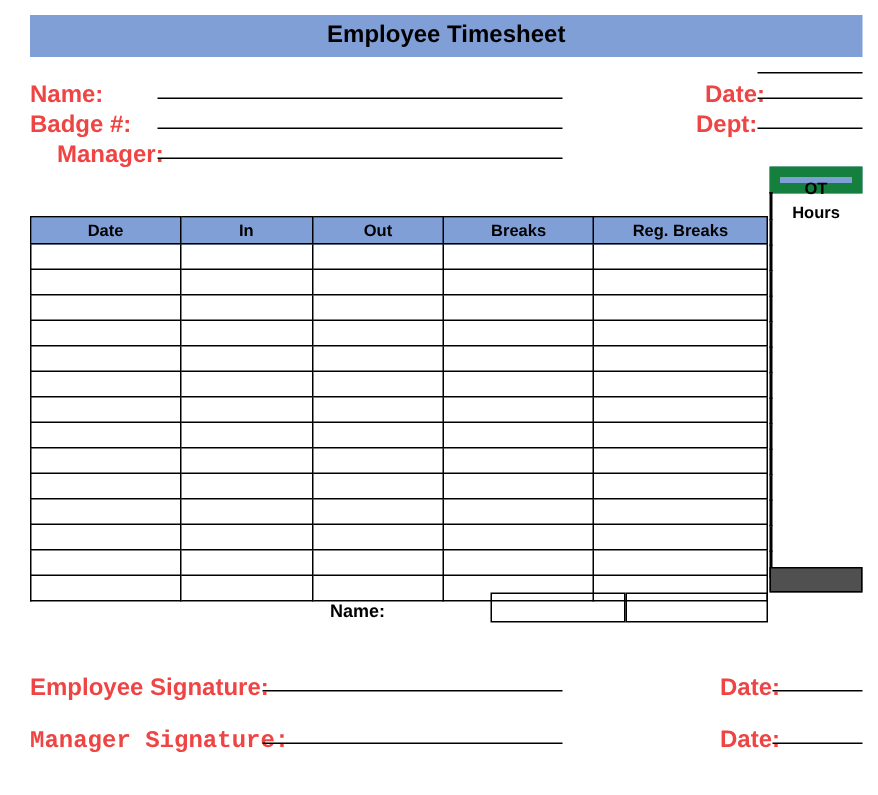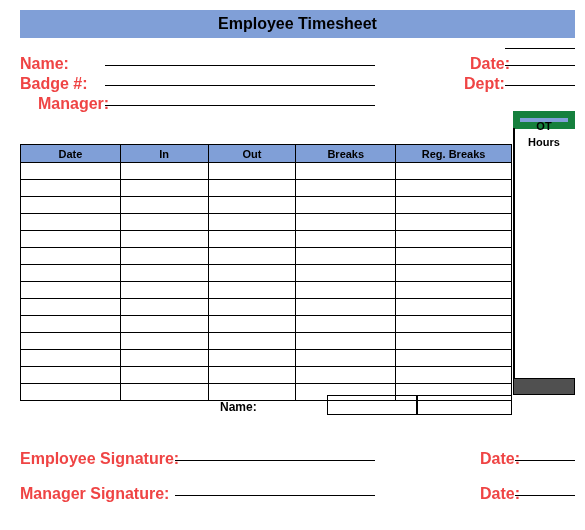--- a/index.html
+++ b/index.html
@@ -288,18 +288,18 @@
   <div class="total-label" style="left:220px; top:400px;">Name:</div>
   <div class="total-box" style="left:327px; top:395px; width:90px; height:20px;"></div>
   <div class="total-box" style="left:417px; top:395px; width:95px; height:20px;"></div>
   <div class="ot-total" style="left:513px; top:378px; width:62px; height:17px;"></div>
 
   <div class="field-row" style="left:20px; top:450px;">Employee Signature:</div>
   <div class="blank-line" style="left:175px; top:460px; width:200px;"></div>
   <div class="field-row" style="left:480px; top:450px;">Date:</div>
   <div class="blank-line" style="left:515px; top:460px; width:60px;"></div>
 
-  <div class="field-row" style="left:20px; top:485px;">Manager Signature:</div>
+  <div class="field-row" style="left:20px; top:485px;font-family:Liberation Mono, monospace;">Manager Signature:</div>
   <div class="blank-line" style="left:175px; top:495px; width:200px;"></div>
   <div class="field-row" style="left:480px; top:485px;">Date:</div>
   <div class="blank-line" style="left:515px; top:495px; width:60px;"></div>
 
 </div>
 
 </body></html>

